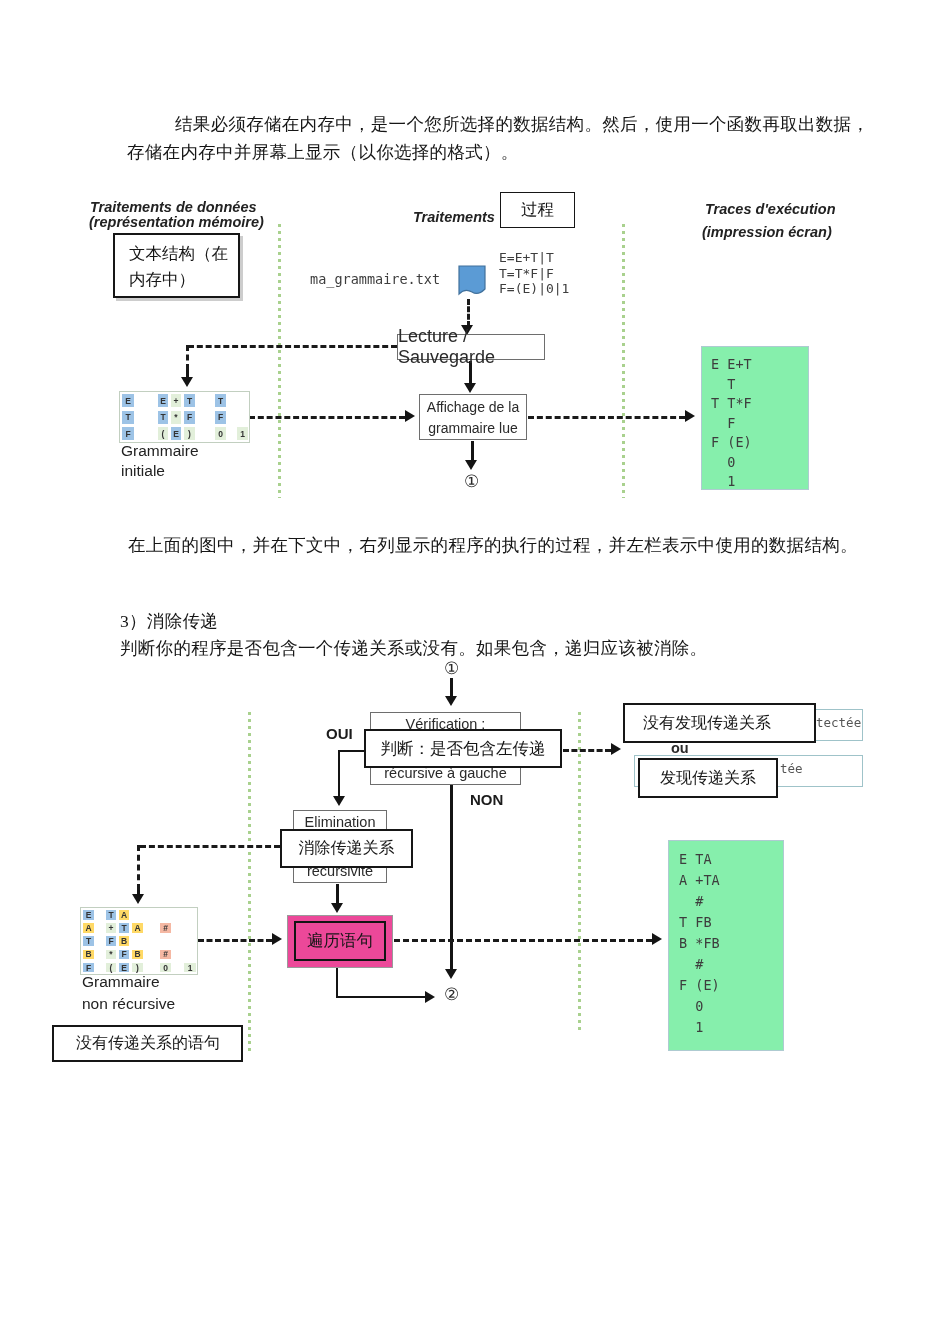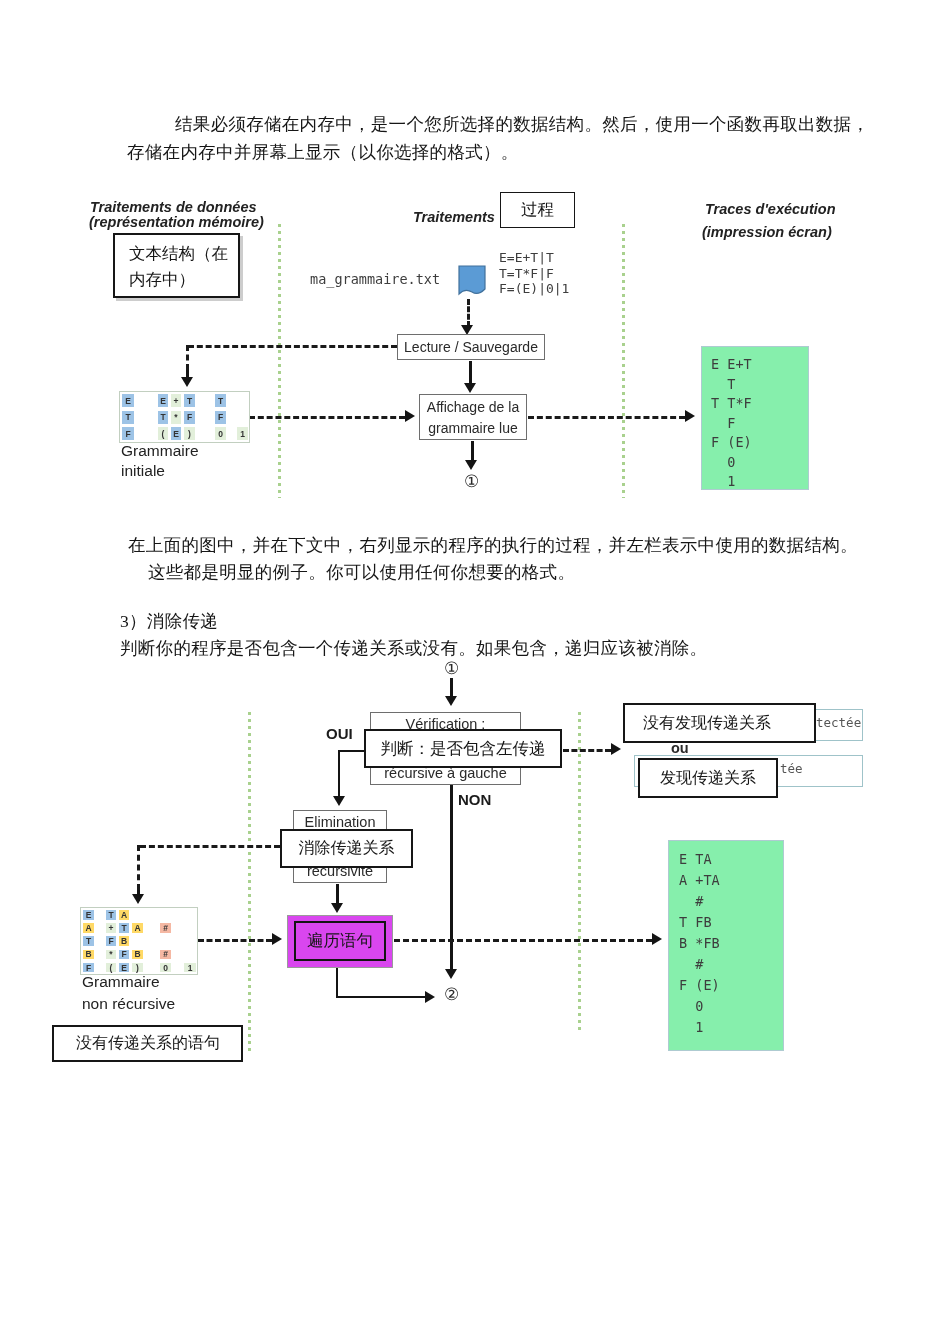--- a/index.html
+++ b/index.html
@@ -65,21 +65,21 @@
   <div class="abs" style="left:457px;top:265px;">
     <svg width="30" height="34" viewBox="0 0 30 34">
         <path d="M2 1 L28 1 L28 24 Q21 31 15 27 Q8 23 2 29 Z" fill="#5B9BD5" stroke="#41719C" stroke-width="1.2"></path>
       </svg>
   </div>
   <div class="abs mono pre" style="left:499px;top:250px;font-size:13px;line-height:15.5px;"><div>E=E+T|T</div><div>T=T*F|F</div><div>F=(E)|0|1</div></div>
 
   <div class="abs dashv" style="left:467px;top:299px;height:28px;"></div>
   <div class="abs ah-down" style="left:461px;top:325px;"></div>
 
-  <div class="abs gbox center hand" style="left:397px;top:334px;width:148px;height:26px;font-size:14px;">Lecture / Sauvegarde</div>
+  <div class="abs gbox center hand" style="left:397px;top:334px;width:148px;height:26px;font-size:18px;">Lecture / Sauvegarde</div>
 
   <div class="abs linev" style="left:469px;top:361px;height:24px;"></div>
   <div class="abs ah-down" style="left:464px;top:383px;"></div>
 
   <div class="abs gbox hand" style="left:419px;top:394px;width:108px;height:46px;text-align:center;font-size:14px;line-height:21px;padding-top:2px;">
     <div>Affichage de la</div>
     <div>grammaire lue</div>
   </div>
 
   <div class="abs linev" style="left:471px;top:441px;height:21px;"></div>
@@ -114,39 +114,38 @@
       <div class="tcell k-g" style="left: 64px; top: 35px; width: 11px; height: 13px;">)</div>
       <div class="tcell k-g" style="left: 95px; top: 35px; width: 11px; height: 13px;">0</div>
       <div class="tcell k-g" style="left: 117px; top: 35px; width: 11px; height: 13px;">1</div>
     </div>
   <div class="abs cap hand" style="left:121px;top:442px;">Grammaire</div>
   <div class="abs cap hand" style="left:121px;top:462px;">initiale</div>
 
   <div class="abs obox mono pre" style="left:701px;top:346px;width:108px;height:144px;font-size:13.5px;line-height:19.5px;padding:8px 0 0 9px;"><div>E E+T</div><div>  T</div><div>T T*F</div><div>  F</div><div>F (E)</div><div>  0</div><div>  1</div></div>
 
   <div class="abs cjk body-text" style="left:128px;top:533px;">在上面的图中，并在下文中，右列显示的程序的执行的过程，并左栏表示中使用的数据结构。</div>
-  <div class="abs cjk body-text" style="left:148px;top:560px;">这些都是明显的例子。你可以使用任何你想要的格式。</div>
   <div class="abs cjk body-text" style="left:120px;top:609px;">3）消除传递</div>
   <div class="abs cjk body-text" style="left:120px;top:636px;">判断你的程序是否包含一个传递关系或没有。如果包含，递归应该被消除。</div>
 
   <div class="abs gdot" style="left:248px;top:712px;height:342px;"></div>
   <div class="abs gdot" style="left:578px;top:712px;height:318px;"></div>
 
   <div class="abs stepmark" style="left:444px;top:658px;">①</div>
   <div class="abs linev" style="left:450px;top:678px;height:20px;"></div>
   <div class="abs ah-down" style="left:445px;top:696px;"></div>
 
   <div class="abs gbox" style="left:370px;top:712px;width:151px;height:73px;">
     <div class="hand" style="position:absolute;top:3px;width:100%;text-align:center;font-size:14.5px;">Vérification :</div>
     <div class="hand" style="position:absolute;bottom:3px;width:100%;text-align:center;font-size:14.5px;">récursive à gauche</div>
   </div>
   <div class="abs wbox center cjk" style="left:364px;top:729px;width:198px;height:39px;font-size:16.5px;">判断：是否包含左传递</div>
 
   <div class="abs boldlbl" style="left:326px;top:725px;">OUI</div>
-  <div class="abs boldlbl" style="left:458px;top:791px;">NON</div>
+  <div class="abs boldlbl" style="left:470px;top:791px;">NON</div>
 
   <div class="abs lineh" style="left:340px;top:750px;width:26px;border-top-width:2.5px;"></div>
   <div class="abs linev" style="left:338px;top:750px;height:48px;border-left-width:2.5px;"></div>
   <div class="abs ah-down" style="left:333px;top:796px;"></div>
 
   <div class="abs dashh" style="left:563px;top:749px;width:48px;"></div>
   <div class="abs ah-right" style="left:611px;top:743px;"></div>
 
   <div class="abs ubox" style="left:632px;top:709px;width:231px;height:32px;"></div>
   <div class="abs mono" style="left:816px;top:715px;font-size:12.5px;color:#555;z-index:2;">tectée</div>
@@ -166,21 +165,21 @@
   <div class="abs wbox center cjk" style="left:280px;top:829px;width:133px;height:39px;font-size:16px;">消除传递关系</div>
 
   <div class="abs dashh" style="left:140px;top:845px;width:140px;"></div>
   <div class="abs dashv" style="left:137px;top:845px;height:45px;"></div>
   <div class="abs linev" style="left:137px;top:890px;height:5px;"></div>
   <div class="abs ah-down" style="left:132px;top:894px;"></div>
 
   <div class="abs linev" style="left:336px;top:884px;height:21px;"></div>
   <div class="abs ah-down" style="left:331px;top:903px;"></div>
 
-  <div class="abs" style="left:287px;top:915px;width:106px;height:53px;border:1px solid #9a9a9a;background:#d946ef;box-sizing:border-box;z-index:2;">
+  <div class="abs" style="left:287px;top:915px;width:106px;height:53px;border:1px solid #9a9a9a;background:#ec4899;box-sizing:border-box;z-index:2;">
     <div class="center cjk" style="position:absolute;left:6px;top:5px;right:6px;bottom:6px;border:2.5px solid #141414;font-size:16.5px;">遍历语句</div>
   </div>
 
   <div class="abs gtable" style="left:80px;top:907px;width:116px;height:66px;">
       <div class="tcell k-b" style="left: 2px; top: 2px; width: 11px; height: 9.7px;">E</div>
       <div class="tcell k-b" style="left: 25px; top: 2px; width: 10px; height: 9.7px;">T</div>
       <div class="tcell k-y" style="left: 38px; top: 2px; width: 10px; height: 9.7px;">A</div>
       <div class="tcell k-y" style="left: 2px; top: 15.2px; width: 11px; height: 9.7px;">A</div>
       <div class="tcell k-g" style="left: 25px; top: 15.2px; width: 10px; height: 9.7px;">+</div>
       <div class="tcell k-b" style="left: 38px; top: 15.2px; width: 10px; height: 9.7px;">T</div>

